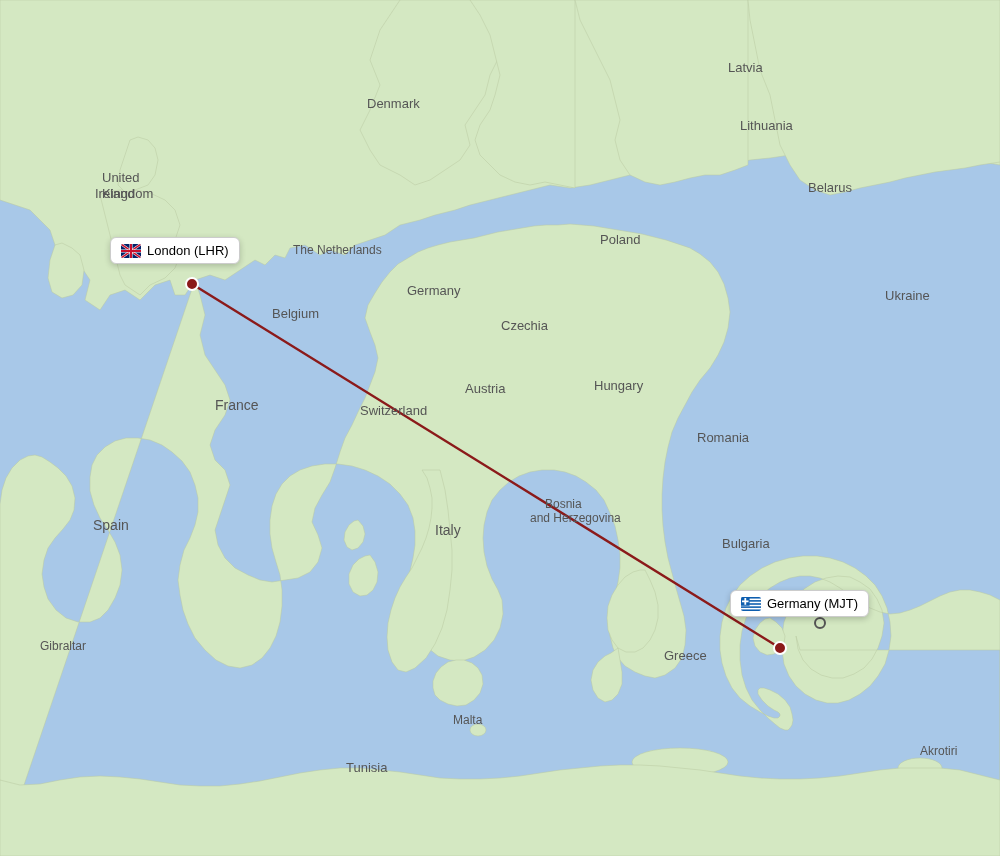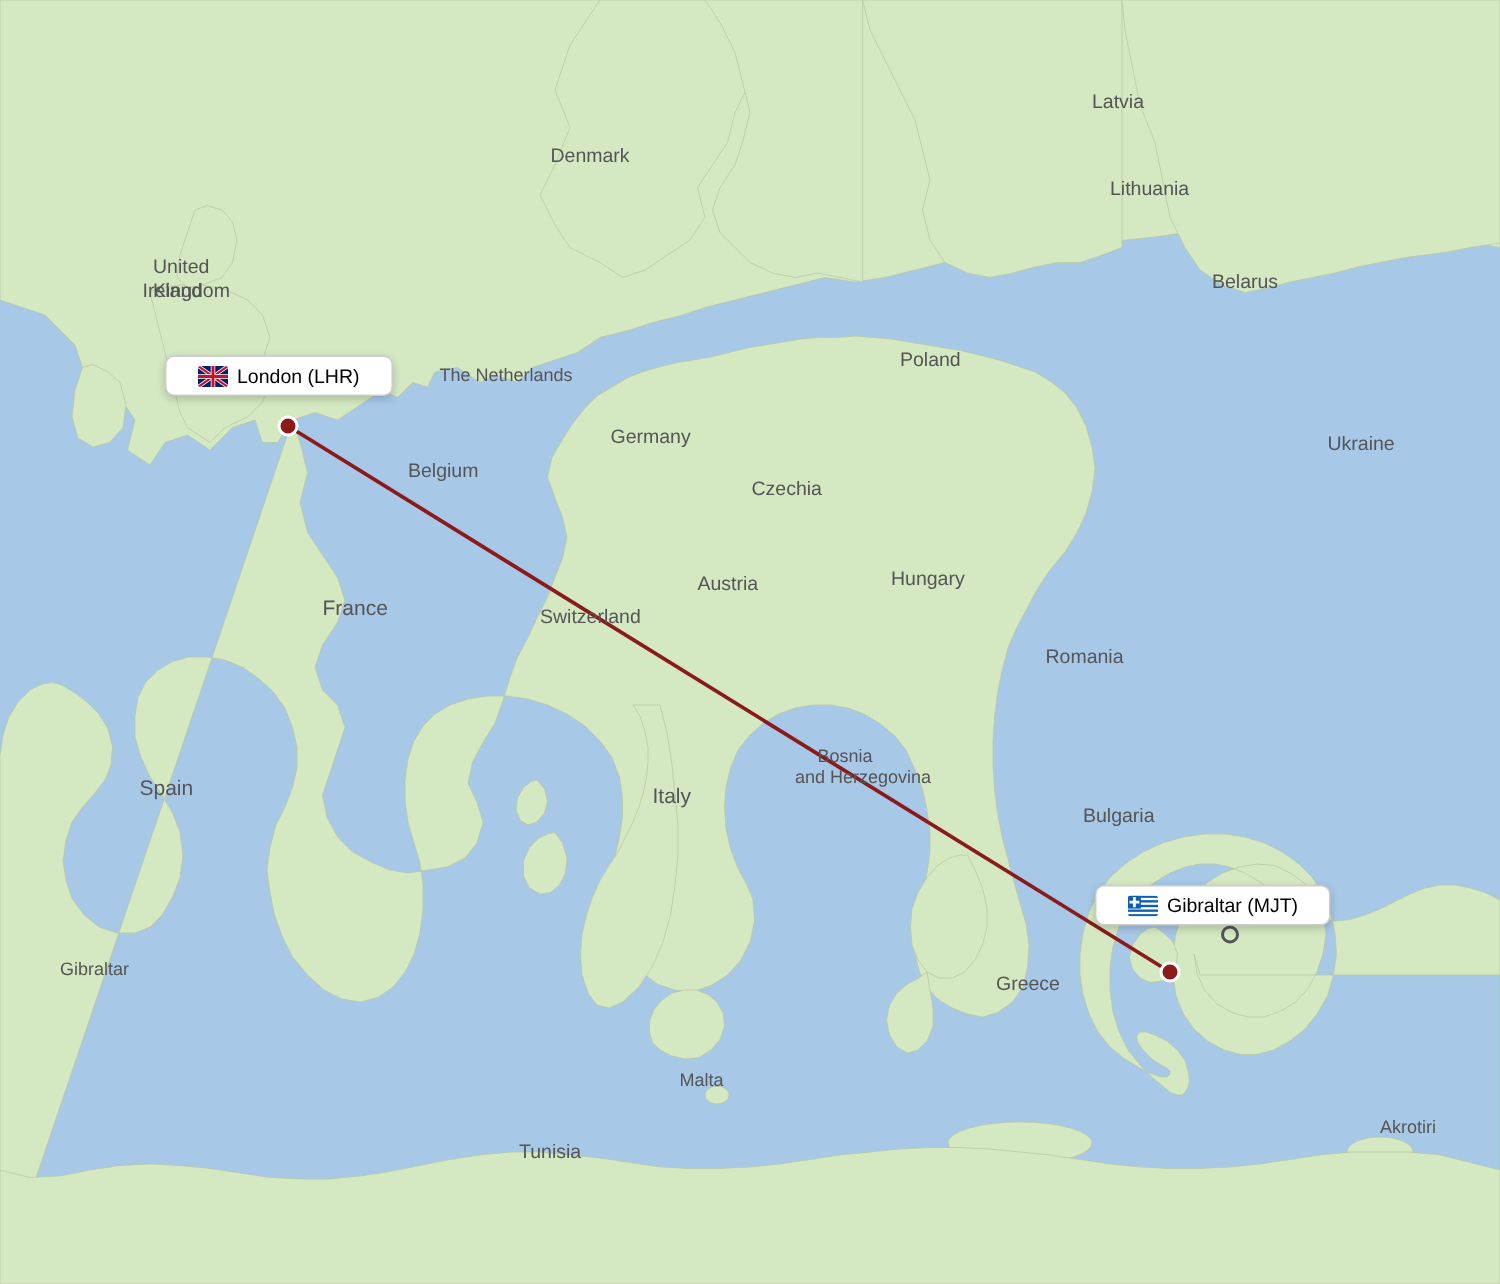--- a/index.html
+++ b/index.html
@@ -17,21 +17,21 @@
       height: 100%;
       position: absolute;
       top: 0; left: 0;
     }
 
     .location-label {
       position: absolute;
       background: white;
       border: 1px solid #ccc;
       border-radius: 6px;
-      padding: 5px 21px;
+      padding: 5px 10px;
       font-size: 13px;
       font-weight: 500;
       display: flex;
       align-items: center;
       gap: 6px;
       box-shadow: 0 2px 6px rgba(0,0,0,0.2);
       white-space: nowrap;
       pointer-events: none;
     }
 
@@ -305,15 +305,15 @@
         <rect y="0" width="20" height="1.56" fill="#0D5EAF"></rect>
         <rect y="3.11" width="20" height="1.56" fill="#0D5EAF"></rect>
         <rect y="6.22" width="20" height="1.56" fill="#0D5EAF"></rect>
         <rect y="9.33" width="20" height="1.56" fill="#0D5EAF"></rect>
         <rect y="12.44" width="20" height="1.56" fill="#0D5EAF"></rect>
         <rect width="8.57" height="8.75" fill="#0D5EAF"></rect>
         <line x1="4.29" y1="1" x2="4.29" y2="7.75" stroke="white" stroke-width="1.8"></line>
         <line x1="1" y1="4.38" x2="7.57" y2="4.38" stroke="white" stroke-width="1.8"></line>
       </svg>
     </span>
-    <span>Gibraltar (MJT)</span>
+    <span>Germany (MJT)</span>
   </div>
 </div>
 
 </body></html>

